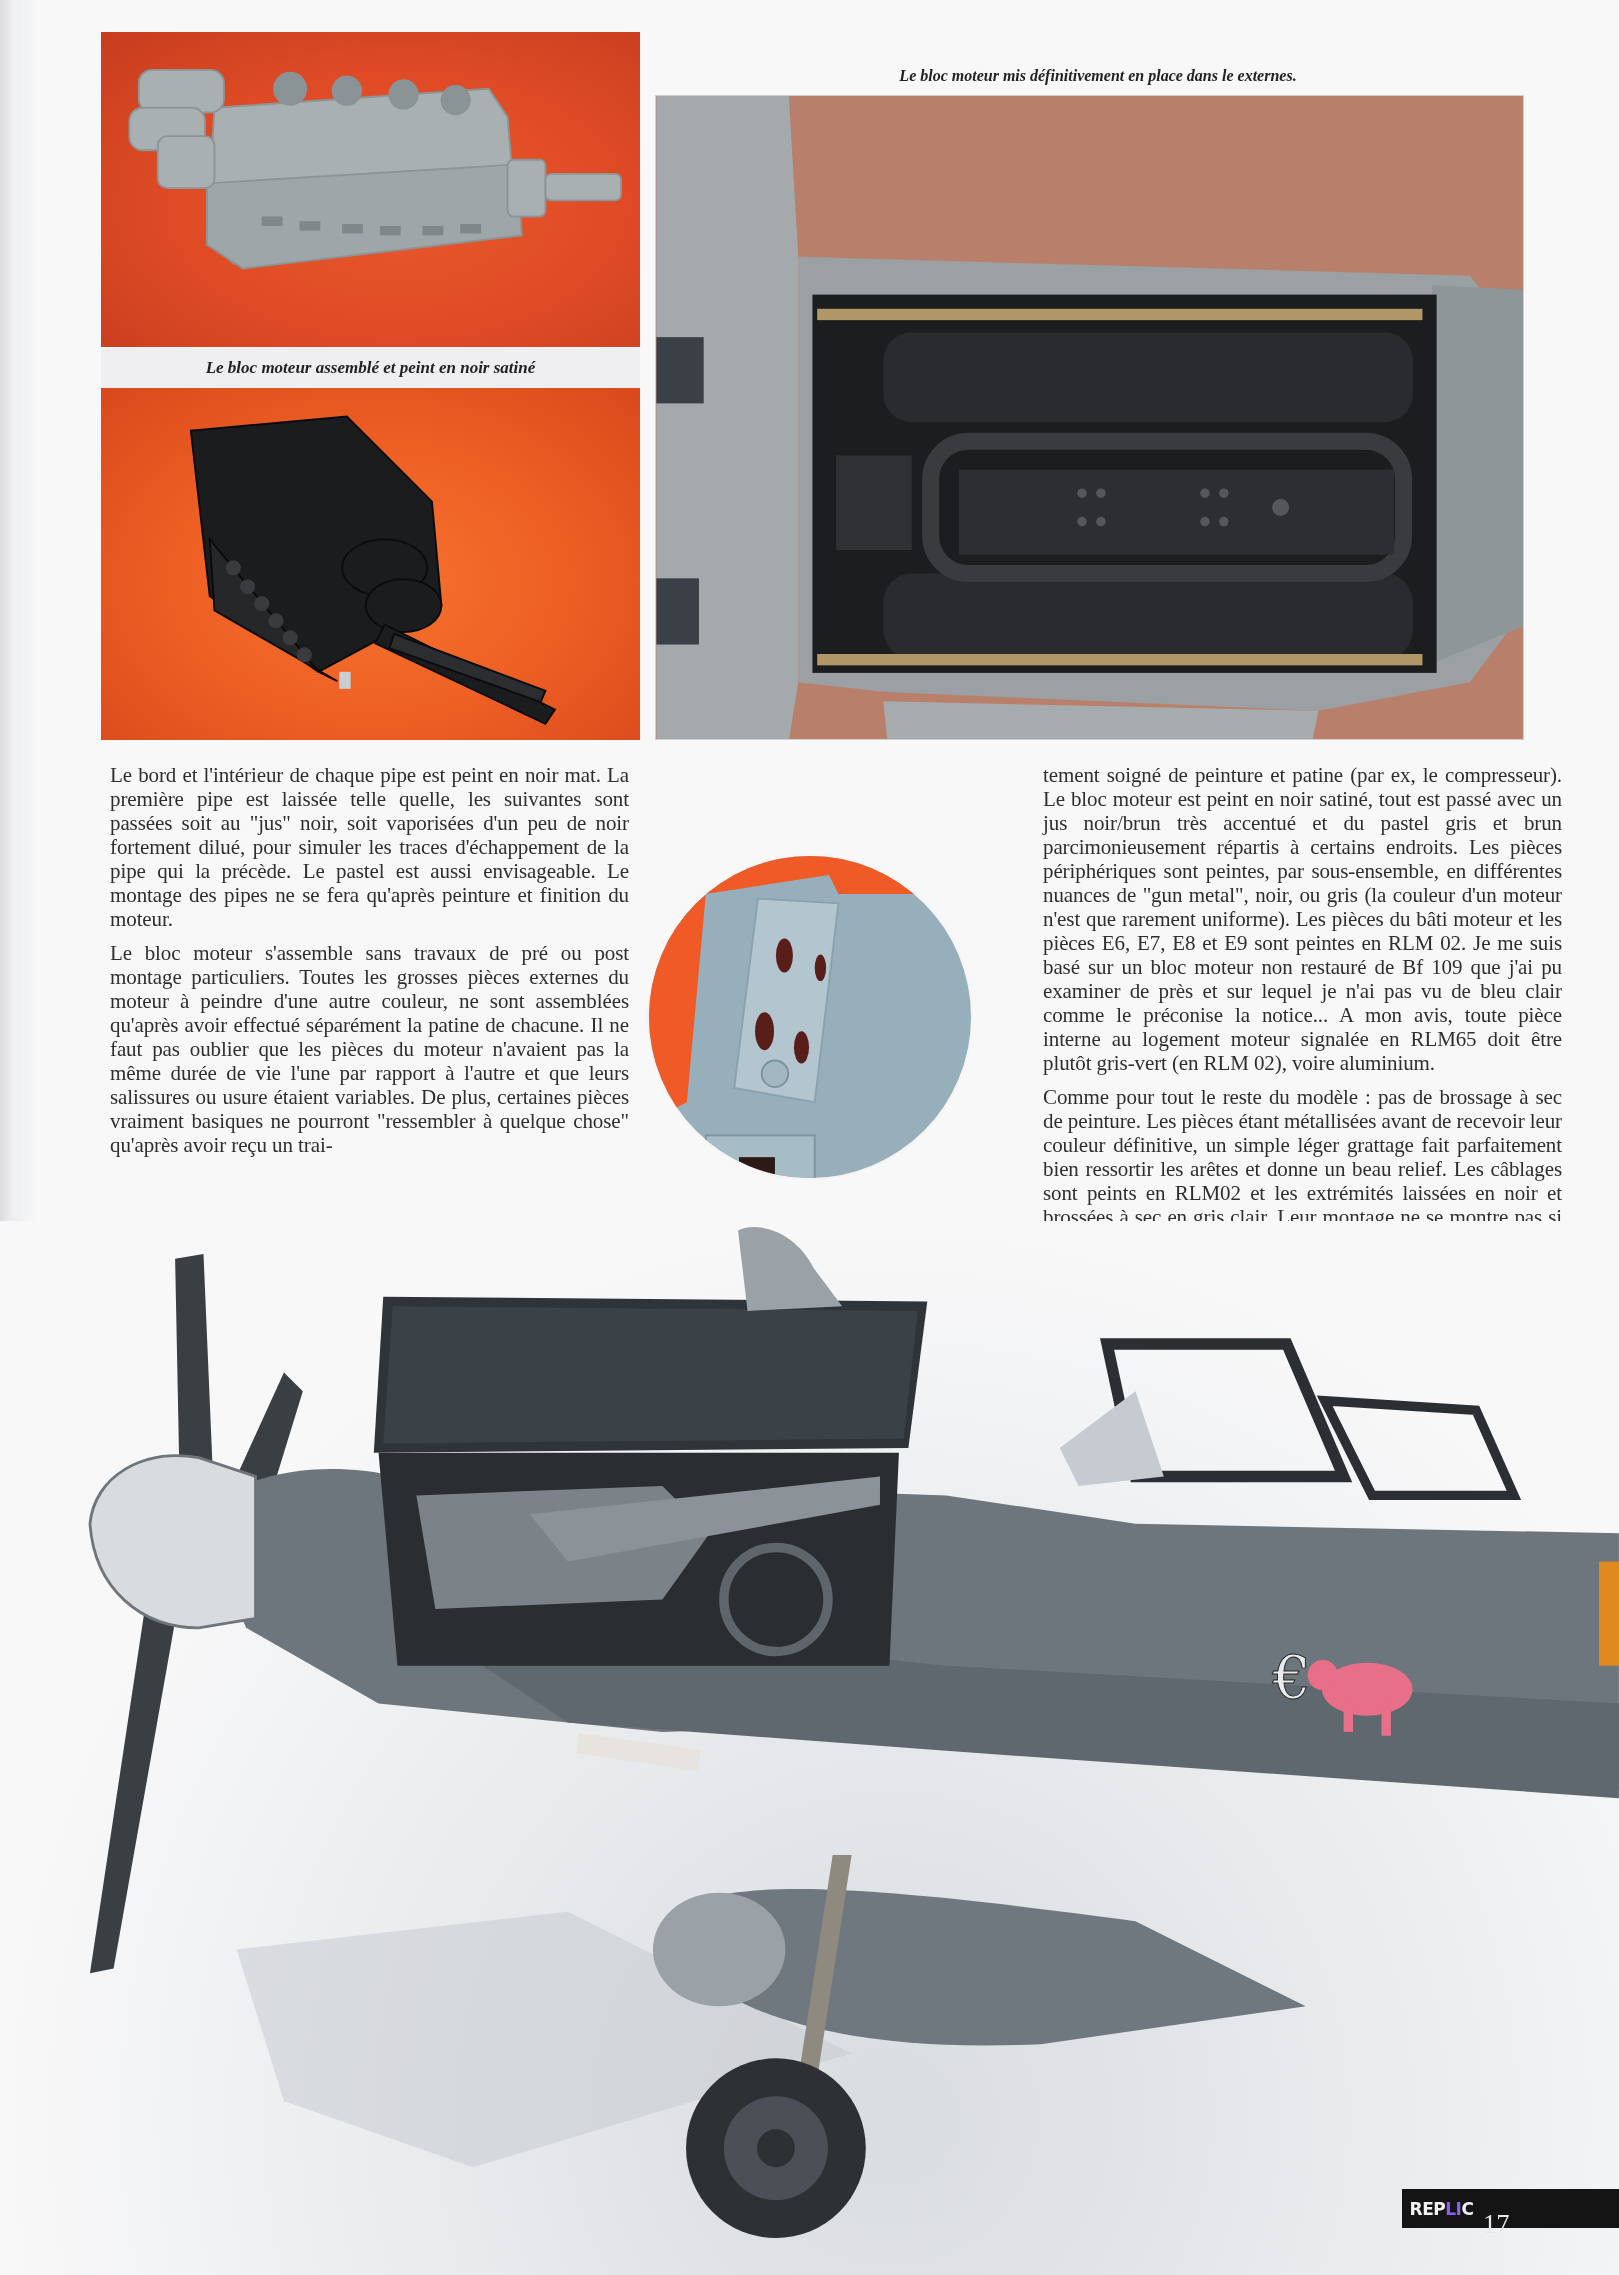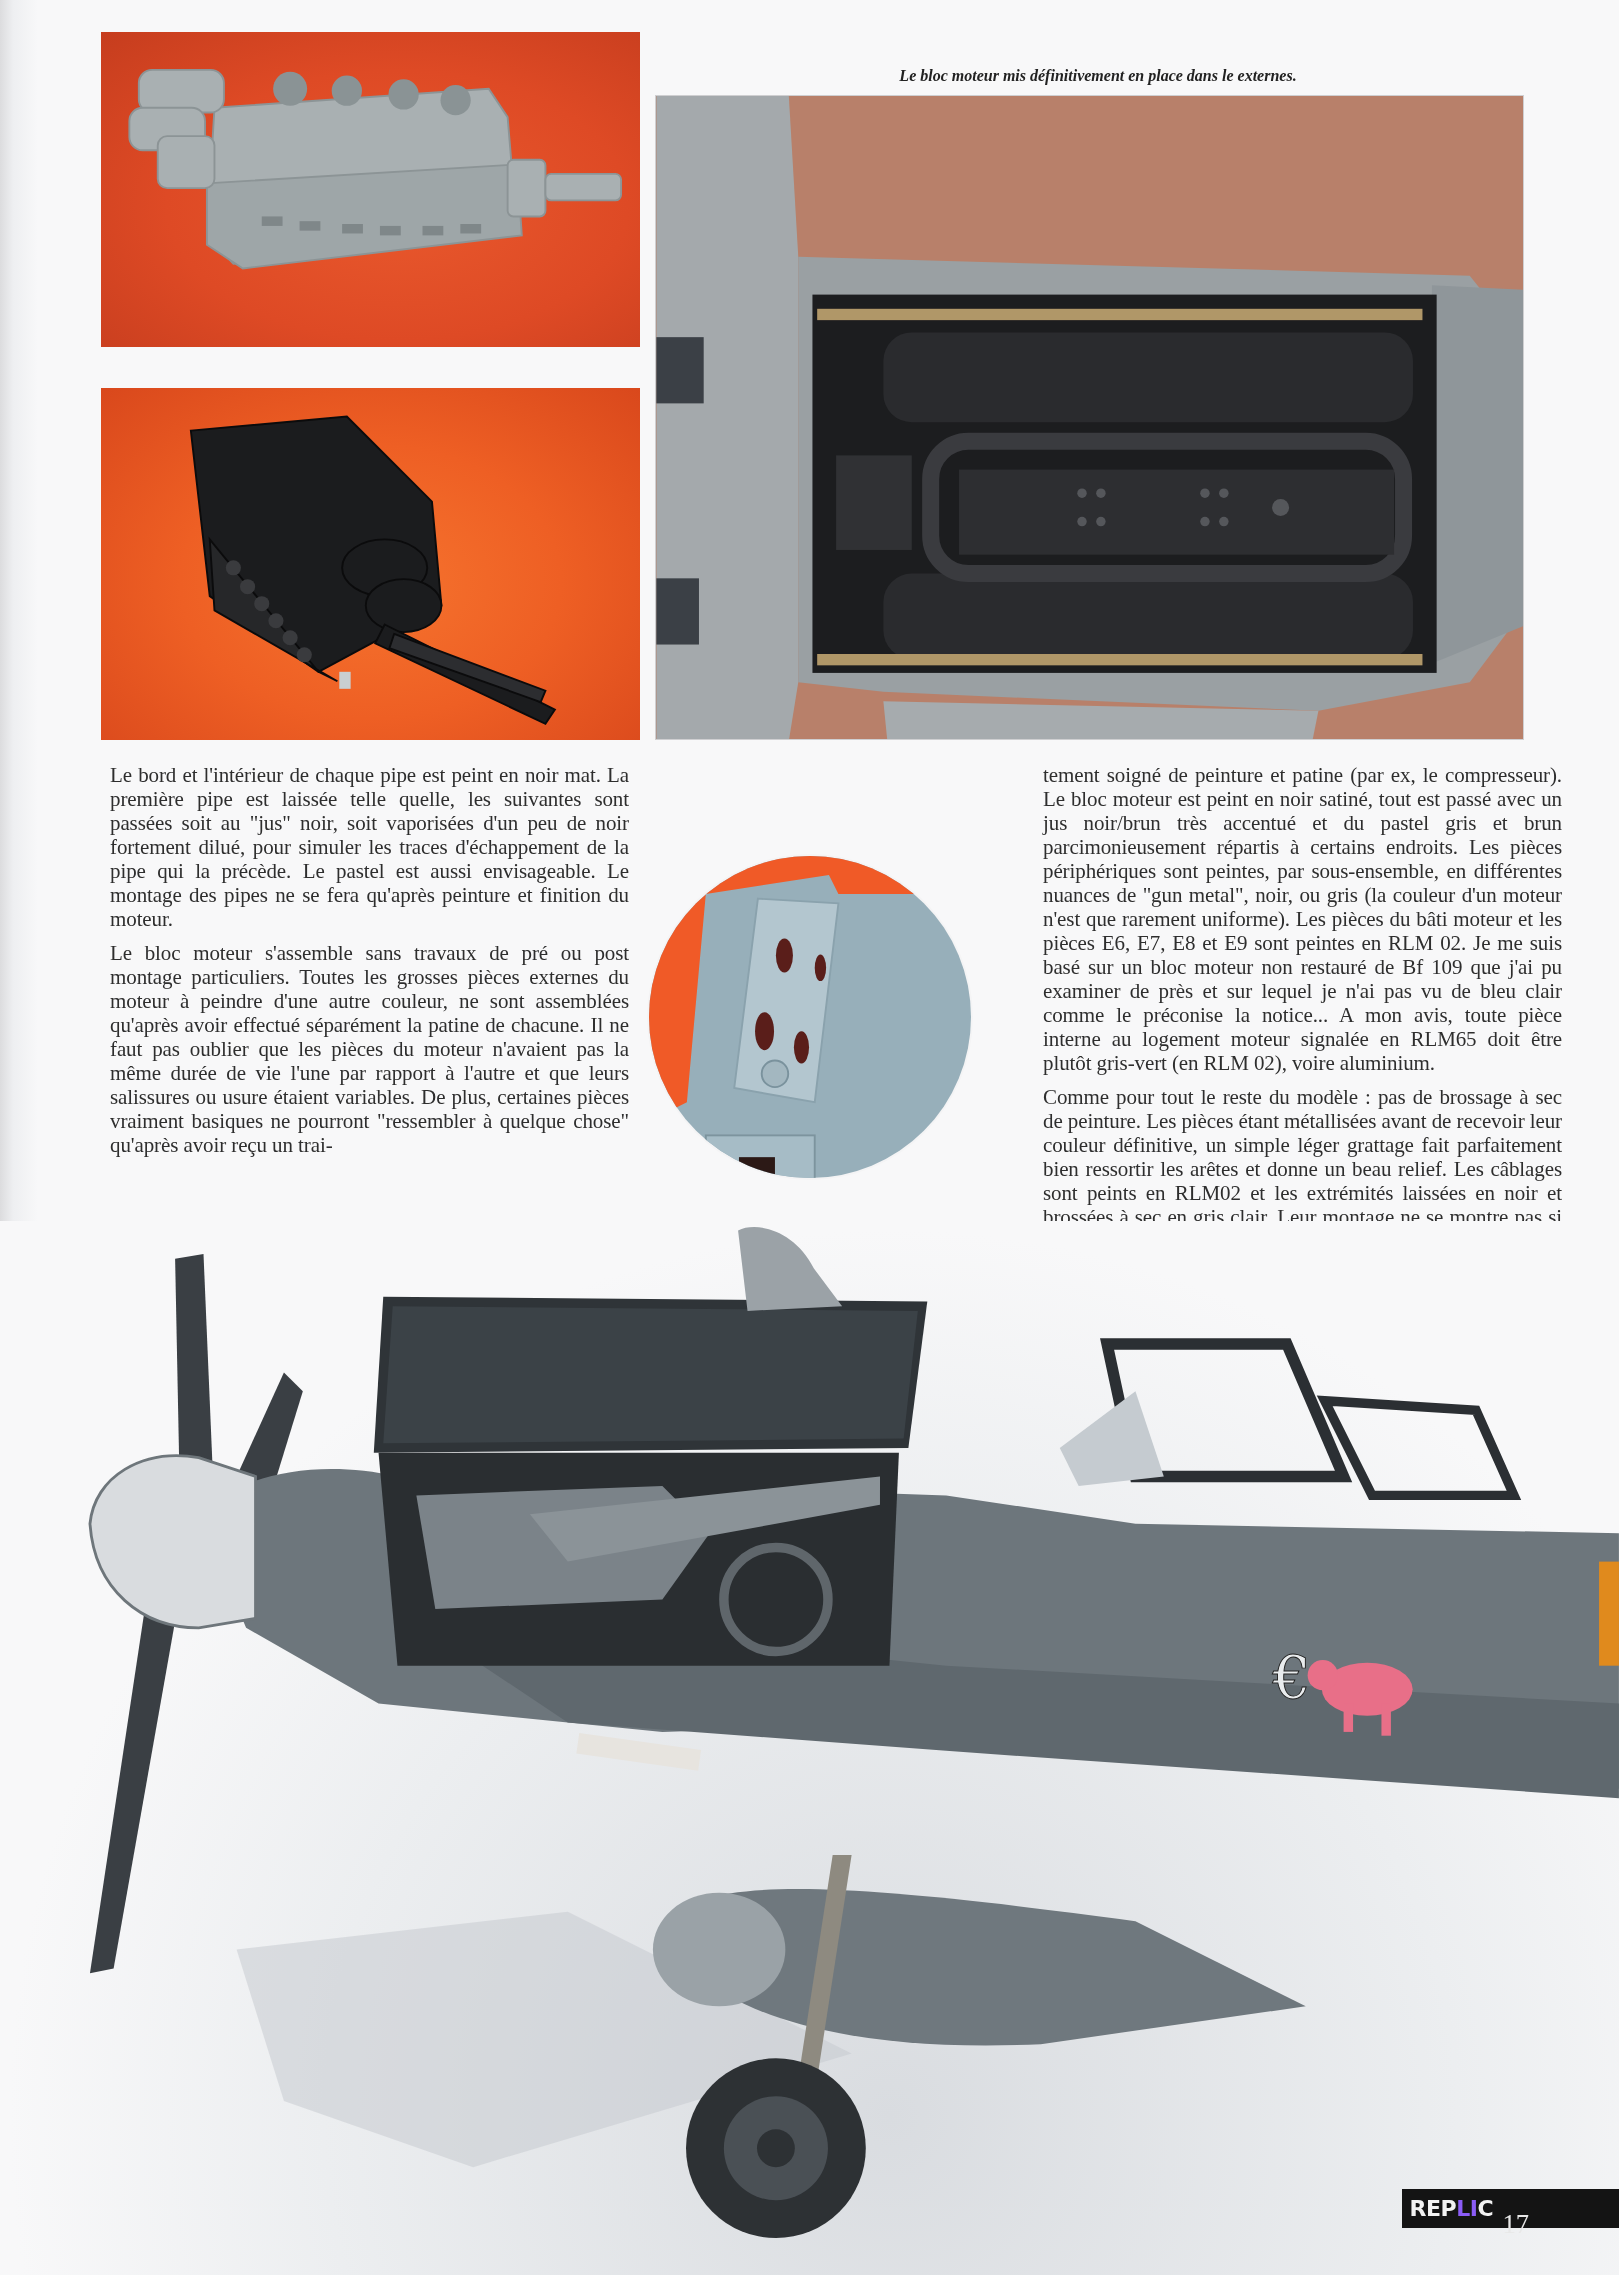--- a/index.html
+++ b/index.html
@@ -68,21 +68,21 @@
       position: absolute; inset: 0;
       background: radial-gradient(ellipse at 55% 85%, #d9dce0 0%, #eceef0 45%, #f8f8f9 70%);
     }
 
     
     .footer-logo {
       position: absolute; left: 1402px; top: 2189px; width: 217px; height: 39px;
       background: #141414; display: flex; align-items: center; padding-left: 7.6px; gap: 9.5px;
     }
     .logo-text {
-      font-family: "DejaVu Sans", sans-serif; font-weight: bold; font-size: 22px;
+      font-family: "DejaVu Sans", sans-serif; font-weight: bold; font-size: 17px;
       letter-spacing: -0.5px; color: #f2f2f2; display: flex; align-items: baseline;
     }
     .logo-accent { color: #8b5cf6; }
     .page-number {
       font-family: "Liberation Serif", serif; font-size: 26.5px; color: #e8e8e8; margin-top: 32px;
     }
   </style>
 </head>
 <body>
 
@@ -109,20 +109,21 @@
         <rect x="170" y="195" width="22" height="10"></rect>
           <rect x="210" y="200" width="22" height="10"></rect>
           <rect x="255" y="203" width="22" height="10"></rect>
         <rect x="295" y="205" width="22" height="10"></rect>
           <rect x="340" y="205" width="22" height="10"></rect>
           <rect x="380" y="203" width="22" height="10"></rect>
       </g>
     </svg>
   </div>
 
+  <div class="caption-small">Le bloc moteur assemblé et peint en noir satiné</div>
 
   <div class="photo photo-black-engine">
     <svg width="539" height="352" viewBox="0 0 570 372">
       <g fill="#1b1c1e" stroke="#0b0b0c" stroke-width="2">
         <path d="M95 45 L260 30 L350 120 L360 230 L230 300 L115 220 Z"></path>
         <path d="M115 160 L230 300 L250 310 L120 235 Z" fill="#262729"></path>
         <ellipse cx="300" cy="190" rx="45" ry="30"></ellipse>
         <ellipse cx="320" cy="230" rx="40" ry="28"></ellipse>
         <path d="M300 250 L480 340 L470 355 L290 270 Z"></path>
         <path d="M310 260 L470 320 L465 332 L305 275 Z" fill="#2c2d30"></path>

